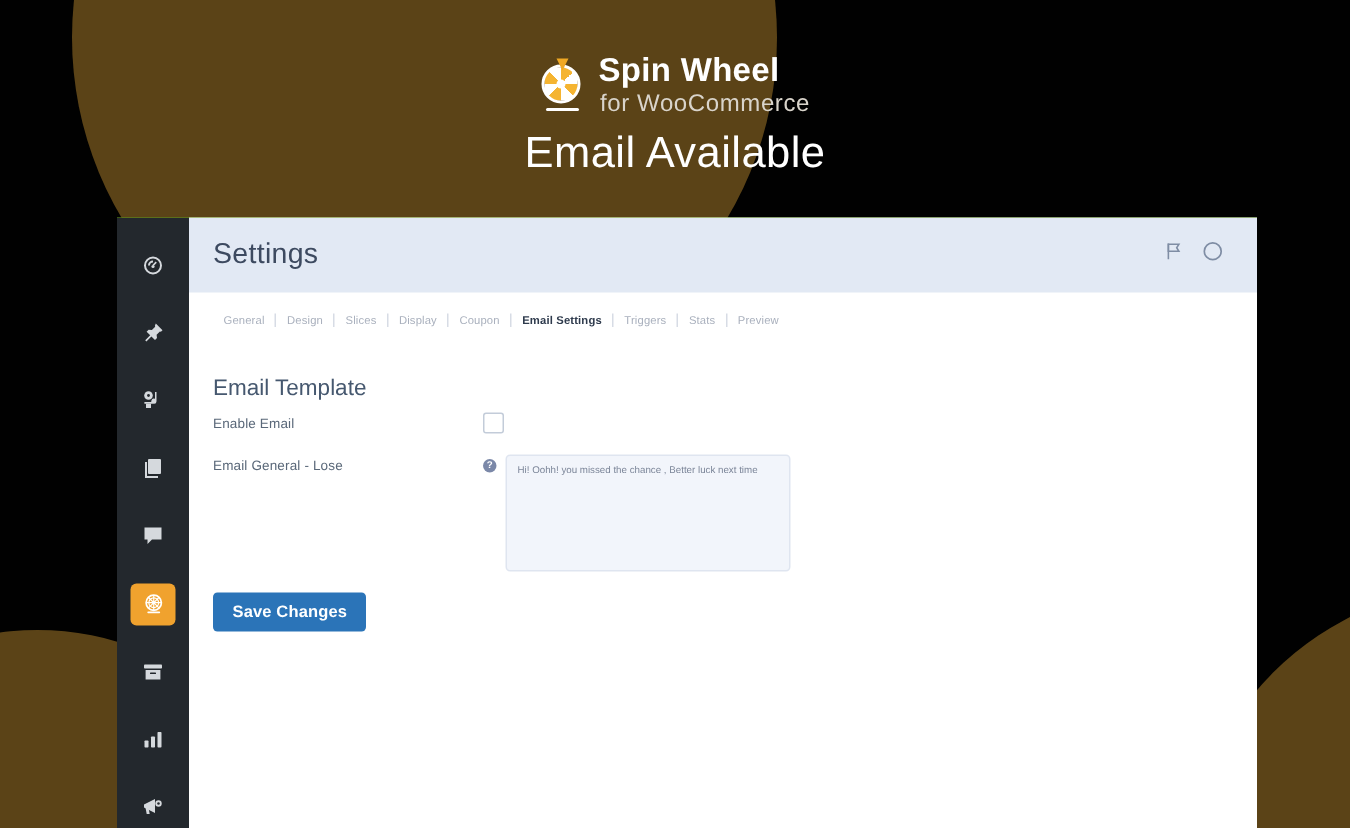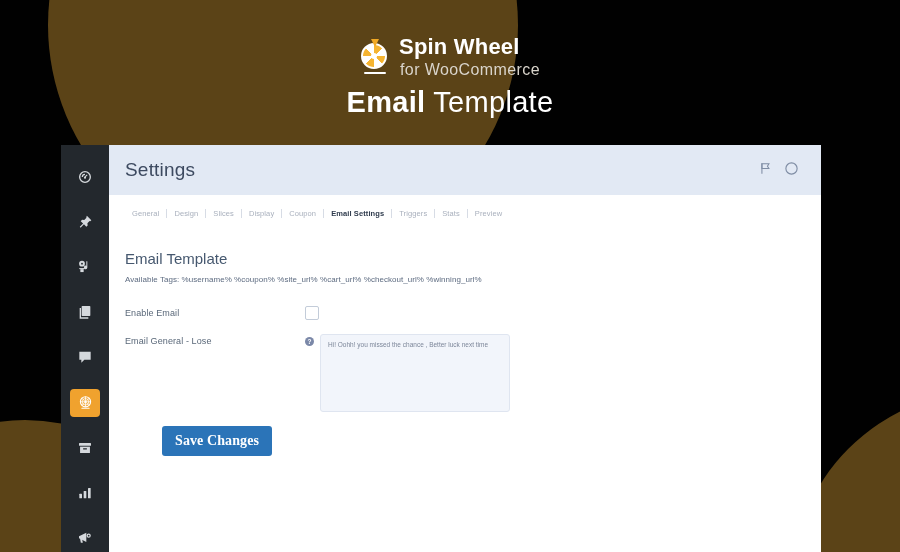--- a/index.html
+++ b/index.html
@@ -139,27 +139,27 @@
   .hero-title {
     position: absolute;
     left: 0;
     top: 86px;
     width: 900px;
     text-align: center;
     font-size: 29px;
     color: #ffffff;
     letter-spacing: 0.3px;
   }
-  .hero-title .b { font-weight: bold; }
+  .hero-title .b { font-weight: normal; }
   .hero-title .l { font-weight: normal; }
 
   
   .window {
     position: absolute;
-    left: 61px;
+    left: 78px;
     top: 145px;
     width: 760px;
     height: 407px;
     display: flex;
     z-index: 6;
     overflow: hidden;
     background: #84cc16;
   }
 
   
@@ -312,26 +312,25 @@
   }
   .textarea.lose { height: 78px; }
 
   .save-row { margin-top: 8px; }
   .save-btn {
     background: #2b74b8;
     color: #ffffff;
     border: none;
     border-radius: 3px;
     padding: 7px 13px;
-    font-size: 14px;
-    font-family: Liberation Serif, serif;
+    font-size: 11px;
+    font-family: Liberation Sans, sans-serif;
     font-weight: bold;
     letter-spacing: 0.1px;
     cursor: pointer;
-    margin-left: 37px;
   }
 </style>
 </head>
 <body>
 
 <div class="bg-root">
   <div class="blob blob-tl"></div>
   <div class="blob blob-bl"></div>
   <div class="blob blob-br"></div>
 </div>
@@ -344,21 +343,21 @@
       <div class="hub"></div>
       <div class="stand"></div>
     </div>
     <div class="logo-text">
       <span class="logo-title">Spin Wheel</span>
       <span class="logo-sub">for WooCommerce</span>
     </div>
   </div>
   <div class="hero-title">
     <span class="b">Email</span>
-    <span class="l">Template</span>
+    <span class="l">Available</span>
   </div>
 </div>
 
 <div class="window">
 
   <div class="sidebar">
 
     <div class="side-item">
       <span>
         <svg width="16" height="16" viewBox="0 0 24 24" fill="#d5d9dd">
@@ -492,21 +491,20 @@
         <span class="tab active">Email Settings</span>
         <span class="tab-sep"></span>
         <span class="tab">Triggers</span>
         <span class="tab-sep"></span>
         <span class="tab">Stats</span>
         <span class="tab-sep"></span>
         <span class="tab">Preview</span>
       </div>
 
       <h2 class="section-title">Email Template</h2>
-      <div class="avail-tags">Available Tags: %username% %coupon% %site_url% %cart_url% %checkout_url% %winning_url%</div>
 
       <div class="field-row">
         <div class="field-label">Enable Email</div>
         <div class="field-ctl">
           <div class="checkbox"></div>
         </div>
       </div>
 
 
       <div class="field-row">

